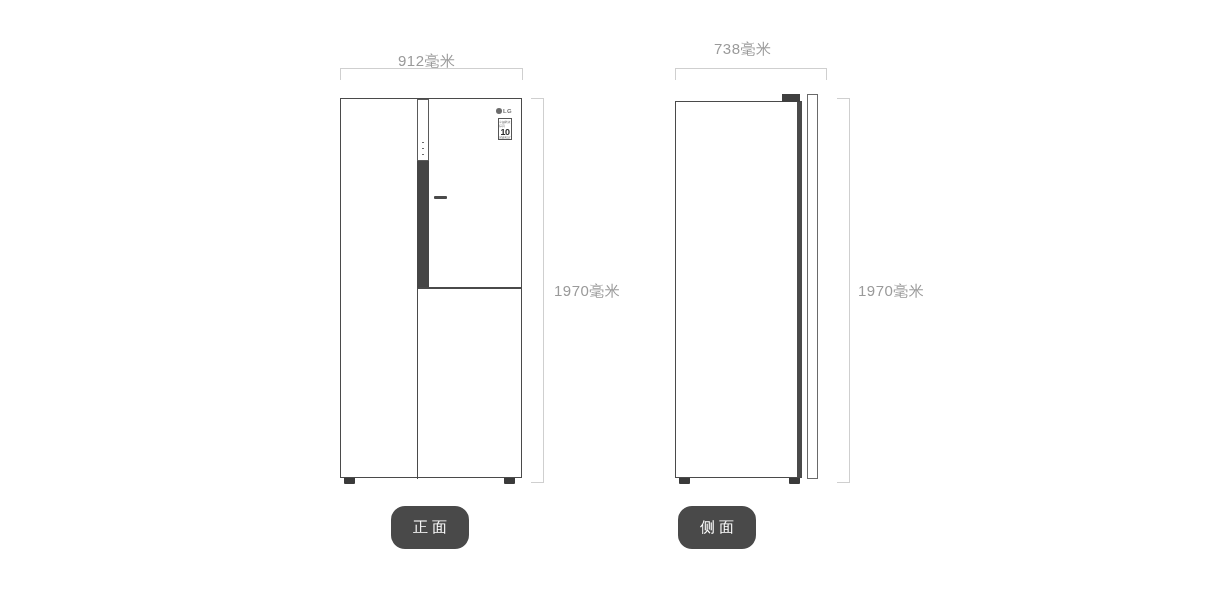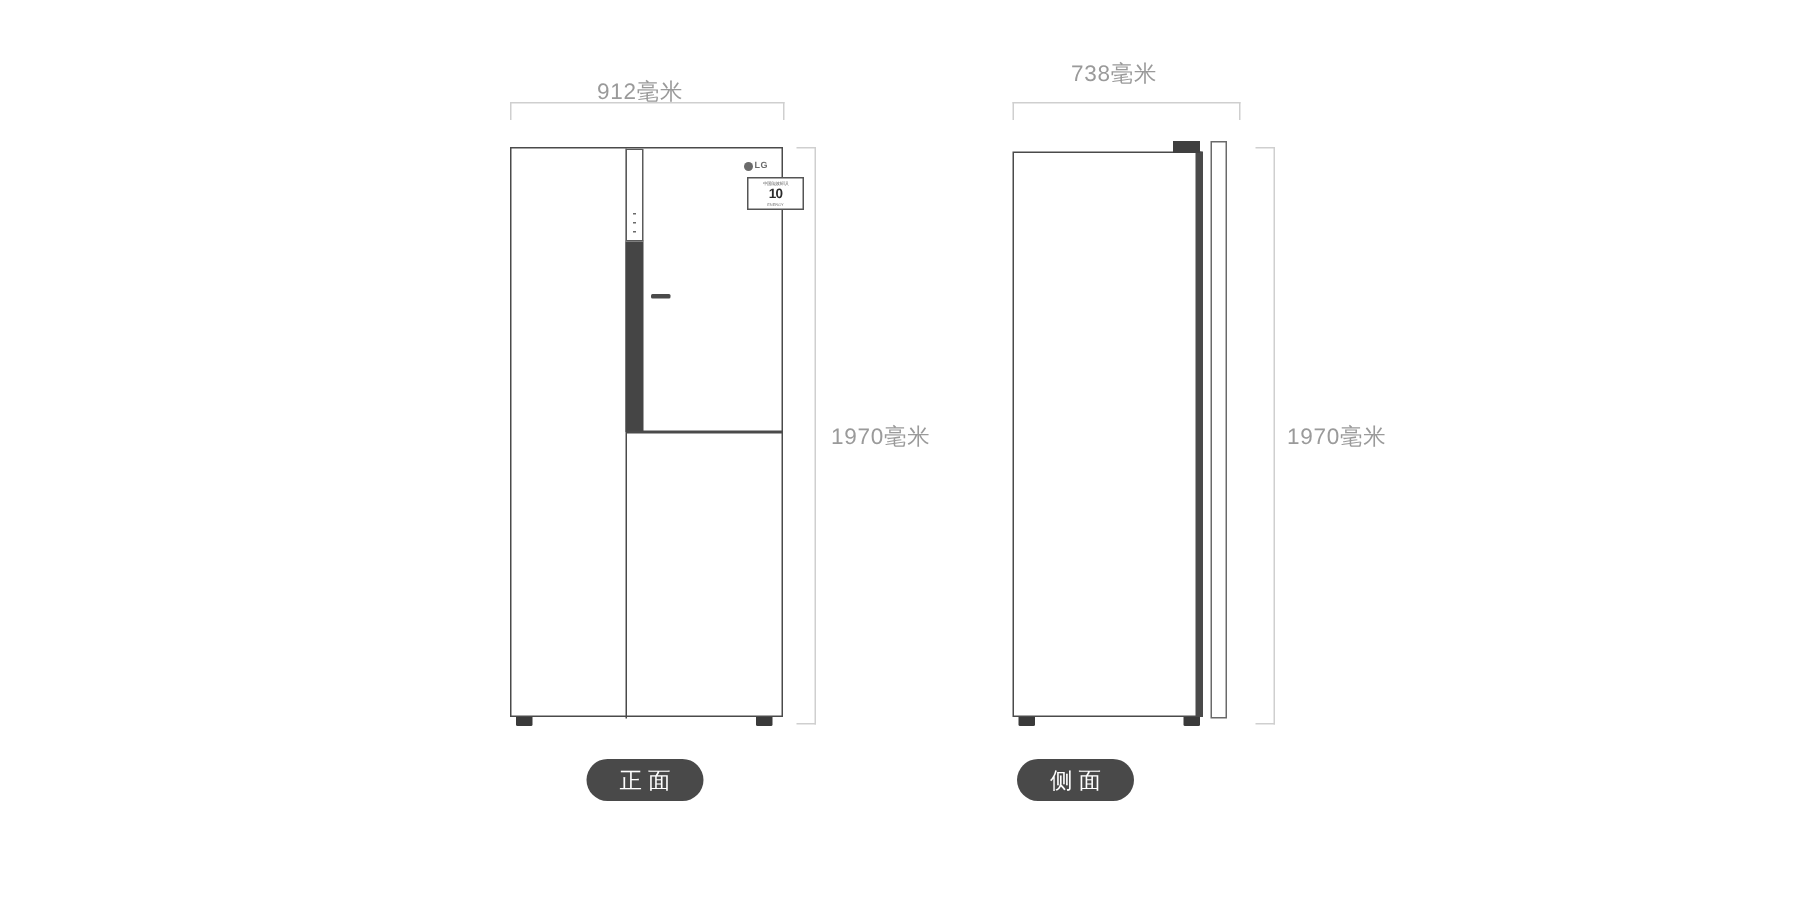--- a/index.html
+++ b/index.html
@@ -143,21 +143,21 @@
     position: absolute;
     background: #3f3f3f;
   }
 
   
   .caption {
     position: absolute;
     background: #494949;
     color: #ffffff;
     border-radius: 14px;
-    height: 28px;
+    height: 43px;
     display: flex;
     align-items: center;
     justify-content: center;
     font-size: 15px;
     letter-spacing: 4px;
     text-indent: 4px;
     padding: 4px 18px;
   }
 </style>
 </head>
@@ -185,21 +185,21 @@
 
     <div class="fv-divider" style="left:418px; top:287px; width:104px; height:2px;"></div>
 
     <div class="fv-small-handle" style="left:434px; top:196px; width:13px; height:3px;"></div>
 
     <div class="lg-logo" style="left:496px; top:108px;">
       <span class="lg-mark"></span>
       <span>LG</span>
     </div>
 
-    <div class="energy-badge" style="left:498px; top:118px; width:38px; height:22px;">
+    <div class="energy-badge" style="left:498px; top:118px; width:14px; height:22px;">
       <span class="energy-top">中国能效标识</span>
       <span class="energy-num">10</span>
       <span class="energy-bot">ENERGY</span>
     </div>
 
     <div class="foot" style="left:344px; top:478px; width:11px; height:6px;"></div>
     <div class="foot" style="left:504px; top:478px; width:11px; height:6px;"></div>
 
     <div class="bracket-v" style="left:531px; top:98px; width:13px; height:385px;"></div>
 

